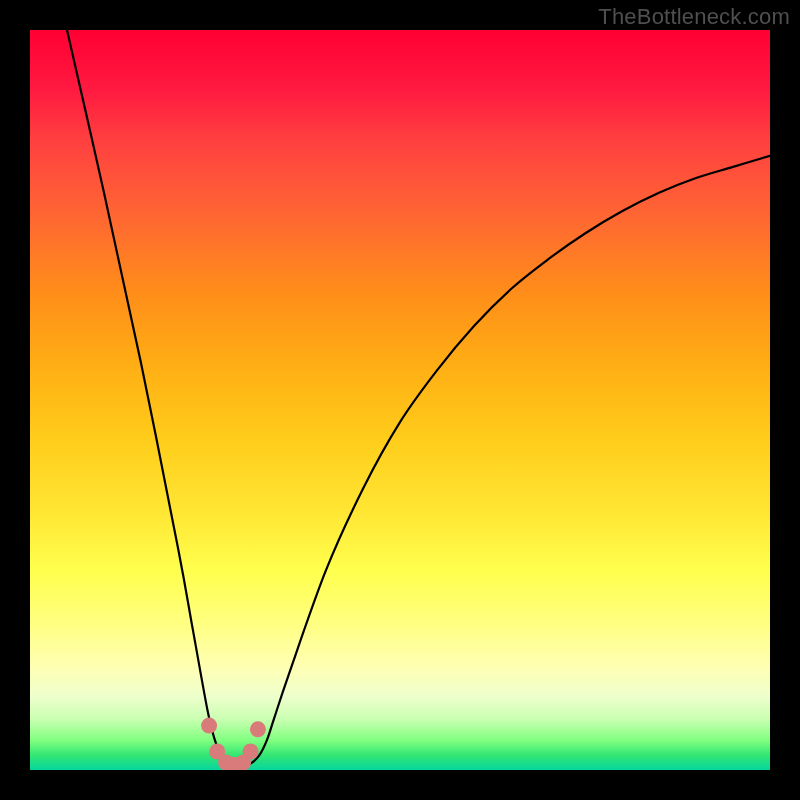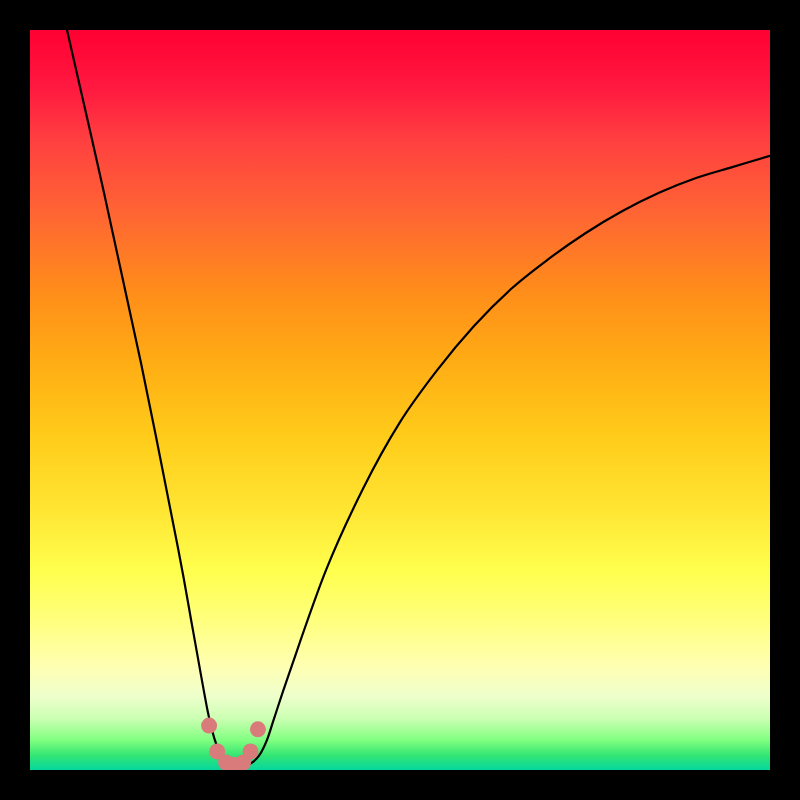--- a/index.html
+++ b/index.html
@@ -71,13 +71,14 @@
           <circle cx="187.22" cy="721.50" r="8" fill="#d97b7b"></circle>
           <circle cx="196.10" cy="732.60" r="8" fill="#d97b7b"></circle>
           <circle cx="203.50" cy="734.82" r="8" fill="#d97b7b"></circle>
           <circle cx="213.12" cy="732.60" r="8" fill="#d97b7b"></circle>
           <circle cx="220.52" cy="721.50" r="8" fill="#d97b7b"></circle>
           <circle cx="227.92" cy="699.30" r="8" fill="#d97b7b"></circle>
         </g>
     </svg>
   </div>
 
+  <div class="watermark">TheBottleneck.com</div>
 </div>
 
 </body></html>

